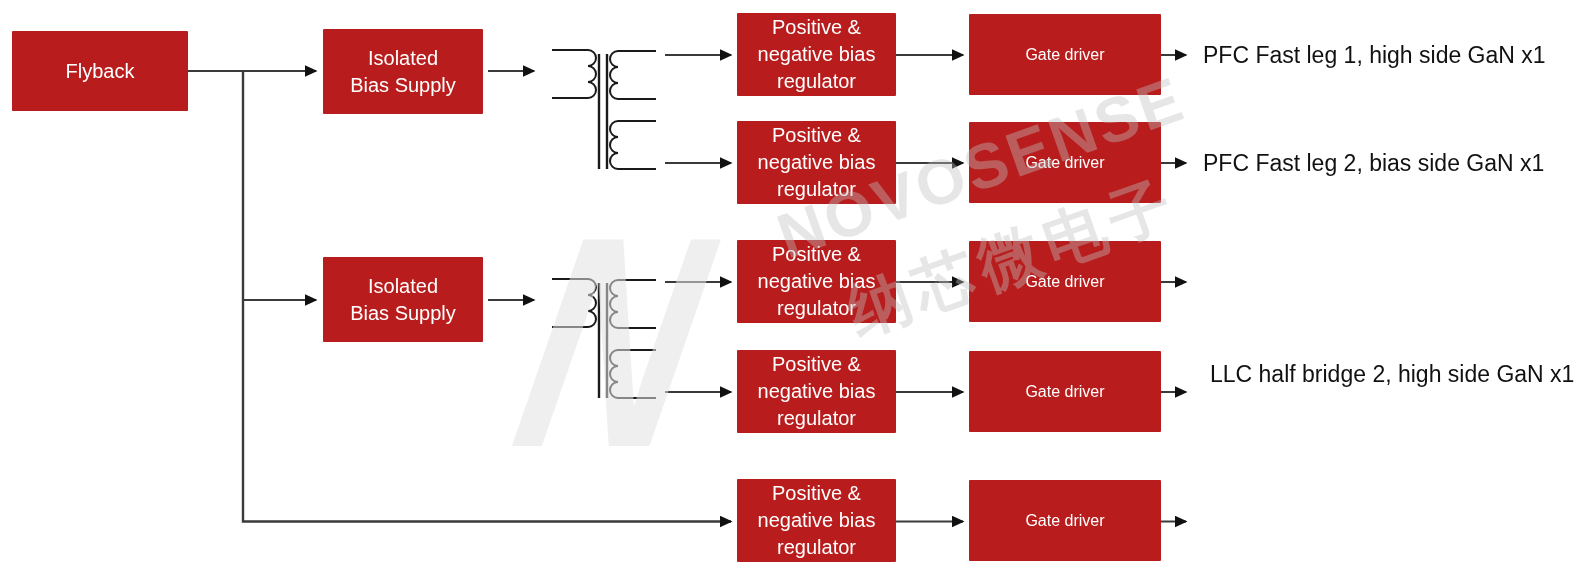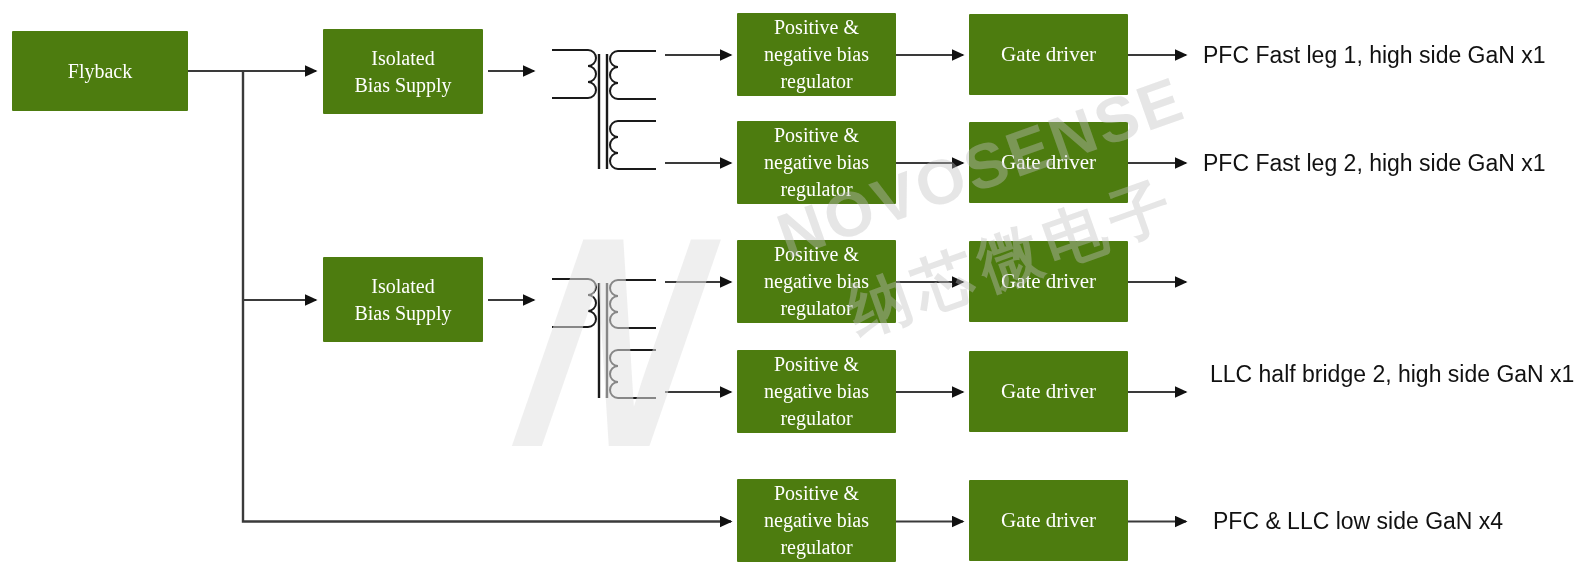--- a/index.html
+++ b/index.html
@@ -16,37 +16,36 @@
     overflow: hidden;
   }
   .wires {
     position: absolute;
     left: 0; top: 0;
     z-index: 1;
   }
   .block {
     position: absolute;
     z-index: 2;
-    background: #4d7c0f;
+    background: #b91c1c;
     color: #ffffff;
     display: flex;
     flex-direction: column;
     align-items: center;
     justify-content: center;
     text-align: center;
     font-size: 20px;
     line-height: 27px;
     border-radius: 1px;
-    font-family: Liberation Serif, serif;
   }
   .block.flyback    { left: 12px;  top: 31px;  width: 176px; height: 80px; }
   .block.ibs1       { left: 323px; top: 29px;  width: 160px; height: 85px; }
   .block.ibs2       { left: 323px; top: 257px; width: 160px; height: 85px; }
   .block.reg        { left: 737px; width: 159px; height: 83px; }
-  .block.gd         { left: 969px; width: 159px; height: 81px; font-size: 21px; }
+  .block.gd         { left: 969px; width: 192px; height: 81px; font-size: 16px; }
   .reg.r1 { top: 13px;  } .gd.g1 { top: 14px;  }
   .reg.r2 { top: 121px; } .gd.g2 { top: 122px; }
   .reg.r3 { top: 240px; } .gd.g3 { top: 241px; }
   .reg.r4 { top: 350px; } .gd.g4 { top: 351px; }
   .reg.r5 { top: 479px; } .gd.g5 { top: 480px; }
   .out-label {
     position: absolute;
     z-index: 2;
     height: 28px;
     line-height: 28px;
@@ -202,23 +201,22 @@
     <div>Gate driver</div>
   </div>
   <div class="block gd g4">
     <div>Gate driver</div>
   </div>
   <div class="block gd g5">
     <div>Gate driver</div>
   </div>
 
   <div class="out-label o1">PFC Fast leg 1, high side GaN x1</div>
-  <div class="out-label o2">PFC Fast leg 2, high side GaN x1</div>
+  <div class="out-label o2">PFC Fast leg 2, bias side GaN x1</div>
   <div class="out-label o4">LLC half bridge 2, high side GaN x1</div>
-  <div class="out-label o5">PFC &amp; LLC low side GaN x4</div>
 
   <div class="watermark wm-logo-n">N</div>
   <div class="watermark wm-text">
     <div class="wm-brand">NOVOSENSE</div>
     <div class="wm-brand-cn">纳芯微电子</div>
   </div>
 
 </div>
 
 </body></html>

